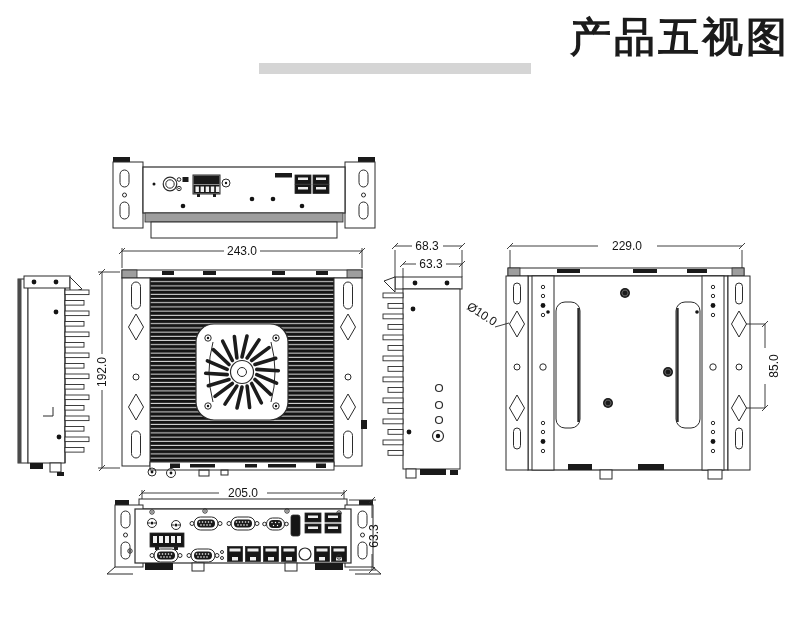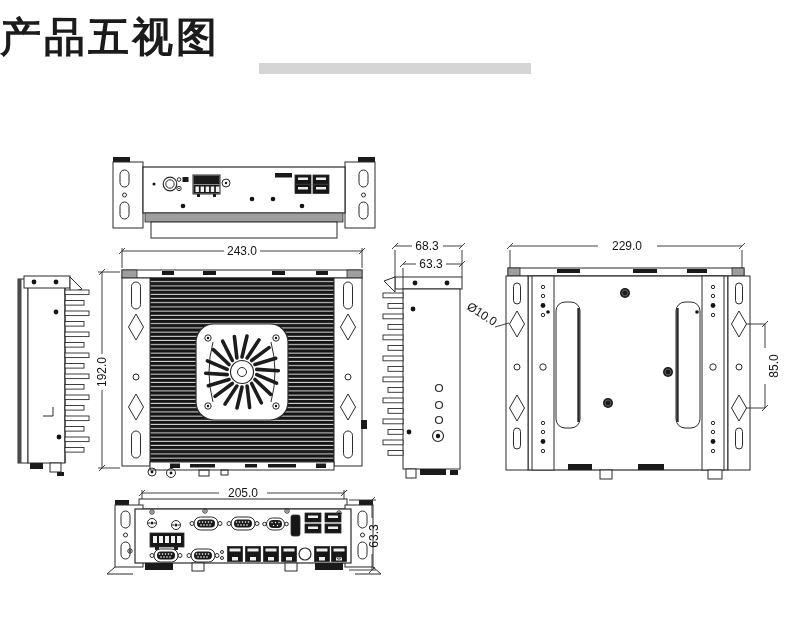--- a/index.html
+++ b/index.html
@@ -1,18 +1,18 @@
 <!DOCTYPE html>
 <html><head>
 <meta charset="utf-8">
 <style>
   html,body{margin:0;padding:0;background:#fff;}
   .page{position:relative;width:790px;height:618px;background:#ffffff;overflow:hidden;
         font-family:"Liberation Sans",sans-serif;}
-  .title{position:absolute;top:10px;left:0;width:100%;text-align:left;margin:0;
+  .title{position:absolute;top:10px;left:0;width:100%;text-align:right;margin:0;
          font-size:41px;font-weight:900;letter-spacing:3px;color:#1b1b1b;}
   .title-underline{position:absolute;top:63px;left:259px;width:272px;height:11px;background:#d5d5d5;}
   svg.drawing{position:absolute;top:0;left:0;}
   
   .s   {fill:none;stroke:#2b2b2b;stroke-width:1;}
   .s12 {fill:none;stroke:#2b2b2b;stroke-width:1.2;}
   .sw  {fill:#ffffff;stroke:#2b2b2b;stroke-width:1;}
   .sw12{fill:#ffffff;stroke:#2b2b2b;stroke-width:1.2;}
   .dk  {fill:#1a1a1a;stroke:none;}
   .dks {fill:#161616;stroke:#2b2b2b;stroke-width:.8;}

